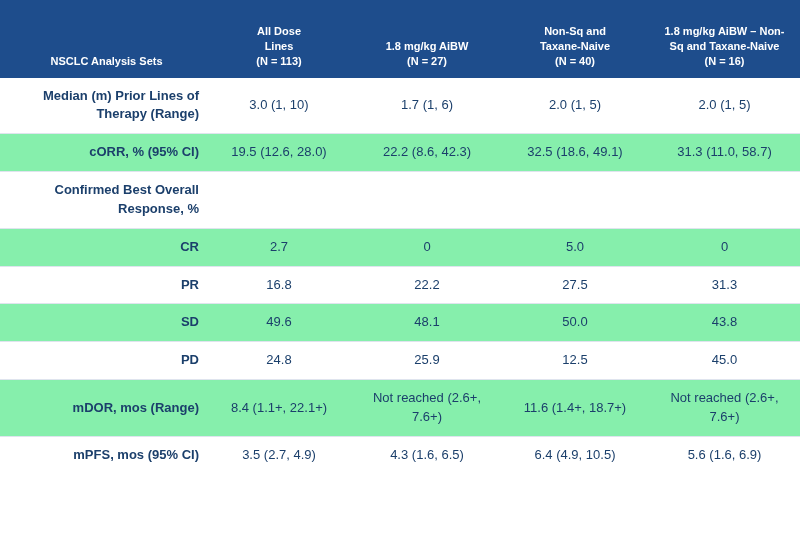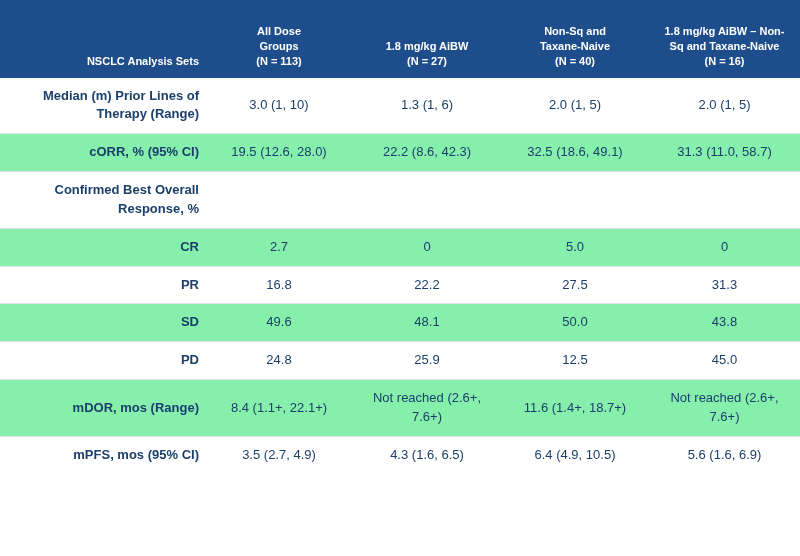--- a/index.html
+++ b/index.html
@@ -26,21 +26,21 @@
     background: #1e4d8c;
     color: #ffffff;
     font-size: 11px;
     font-weight: bold;
     line-height: 1.35;
     padding: 24px 6px 9px 6px;
     vertical-align: bottom;
     text-align: center;
   }
   table.data-table thead th.col-label {
-    text-align: right;
+    text-align: center;
     padding-left: 14px;
     vertical-align: bottom;
     margin-left: 8px;
   }
   table.data-table tbody td {
     font-size: 13px;
     color: #1b3f6b;
     padding: 9px 6px;
     text-align: center;
     vertical-align: middle;
@@ -82,21 +82,21 @@
       <col class="w-col">
       <col class="w-col">
       <col class="w-col">
       <col class="w-col-last">
     </colgroup>
     <thead>
       <tr>
         <th class="col-label">NSCLC Analysis Sets</th>
         <th>
           <div>All Dose</div>
-          <div>Groups</div>
+          <div>Lines</div>
           <div>(N = 113)</div>
         </th>
         <th>
           <div></div>
           <div>1.8 mg/kg AiBW</div>
           <div>(N = 27)</div>
         </th>
         <th>
           <div>Non-Sq and</div>
           <div>Taxane-Naive</div>
@@ -106,21 +106,21 @@
           <div>1.8 mg/kg AiBW – Non-</div>
           <div>Sq and Taxane-Naive</div>
           <div>(N = 16)</div>
         </th>
       </tr>
     </thead>
     <tbody>
       <tr class="plain">
         <td class="row-label">Median (m) Prior Lines of Therapy (Range)</td>
         <td>3.0 (1, 10)</td>
-        <td>1.3 (1, 6)</td>
+        <td>1.7 (1, 6)</td>
         <td>2.0 (1, 5)</td>
         <td>2.0 (1, 5)</td>
       </tr>
       <tr class="shaded">
         <td class="row-label">cORR, % (95% CI)</td>
         <td>19.5 (12.6, 28.0)</td>
         <td>22.2 (8.6, 42.3)</td>
         <td>32.5 (18.6, 49.1)</td>
         <td>31.3 (11.0, 58.7)</td>
       </tr>

